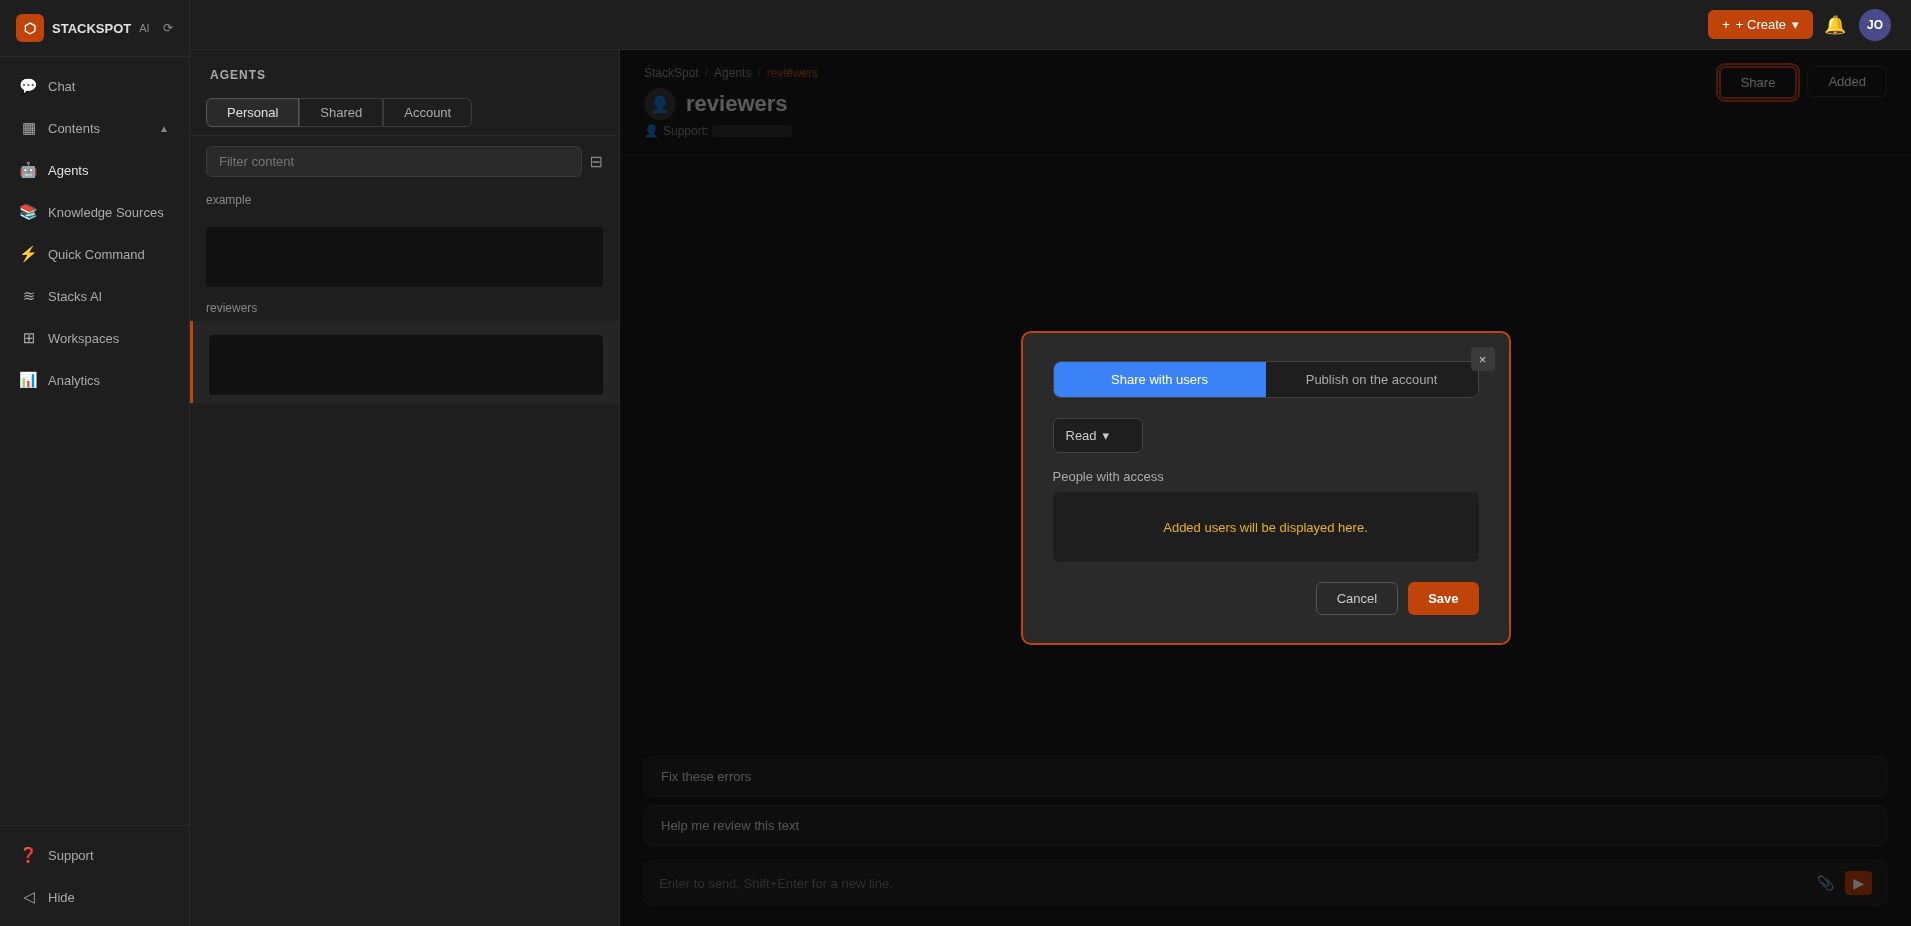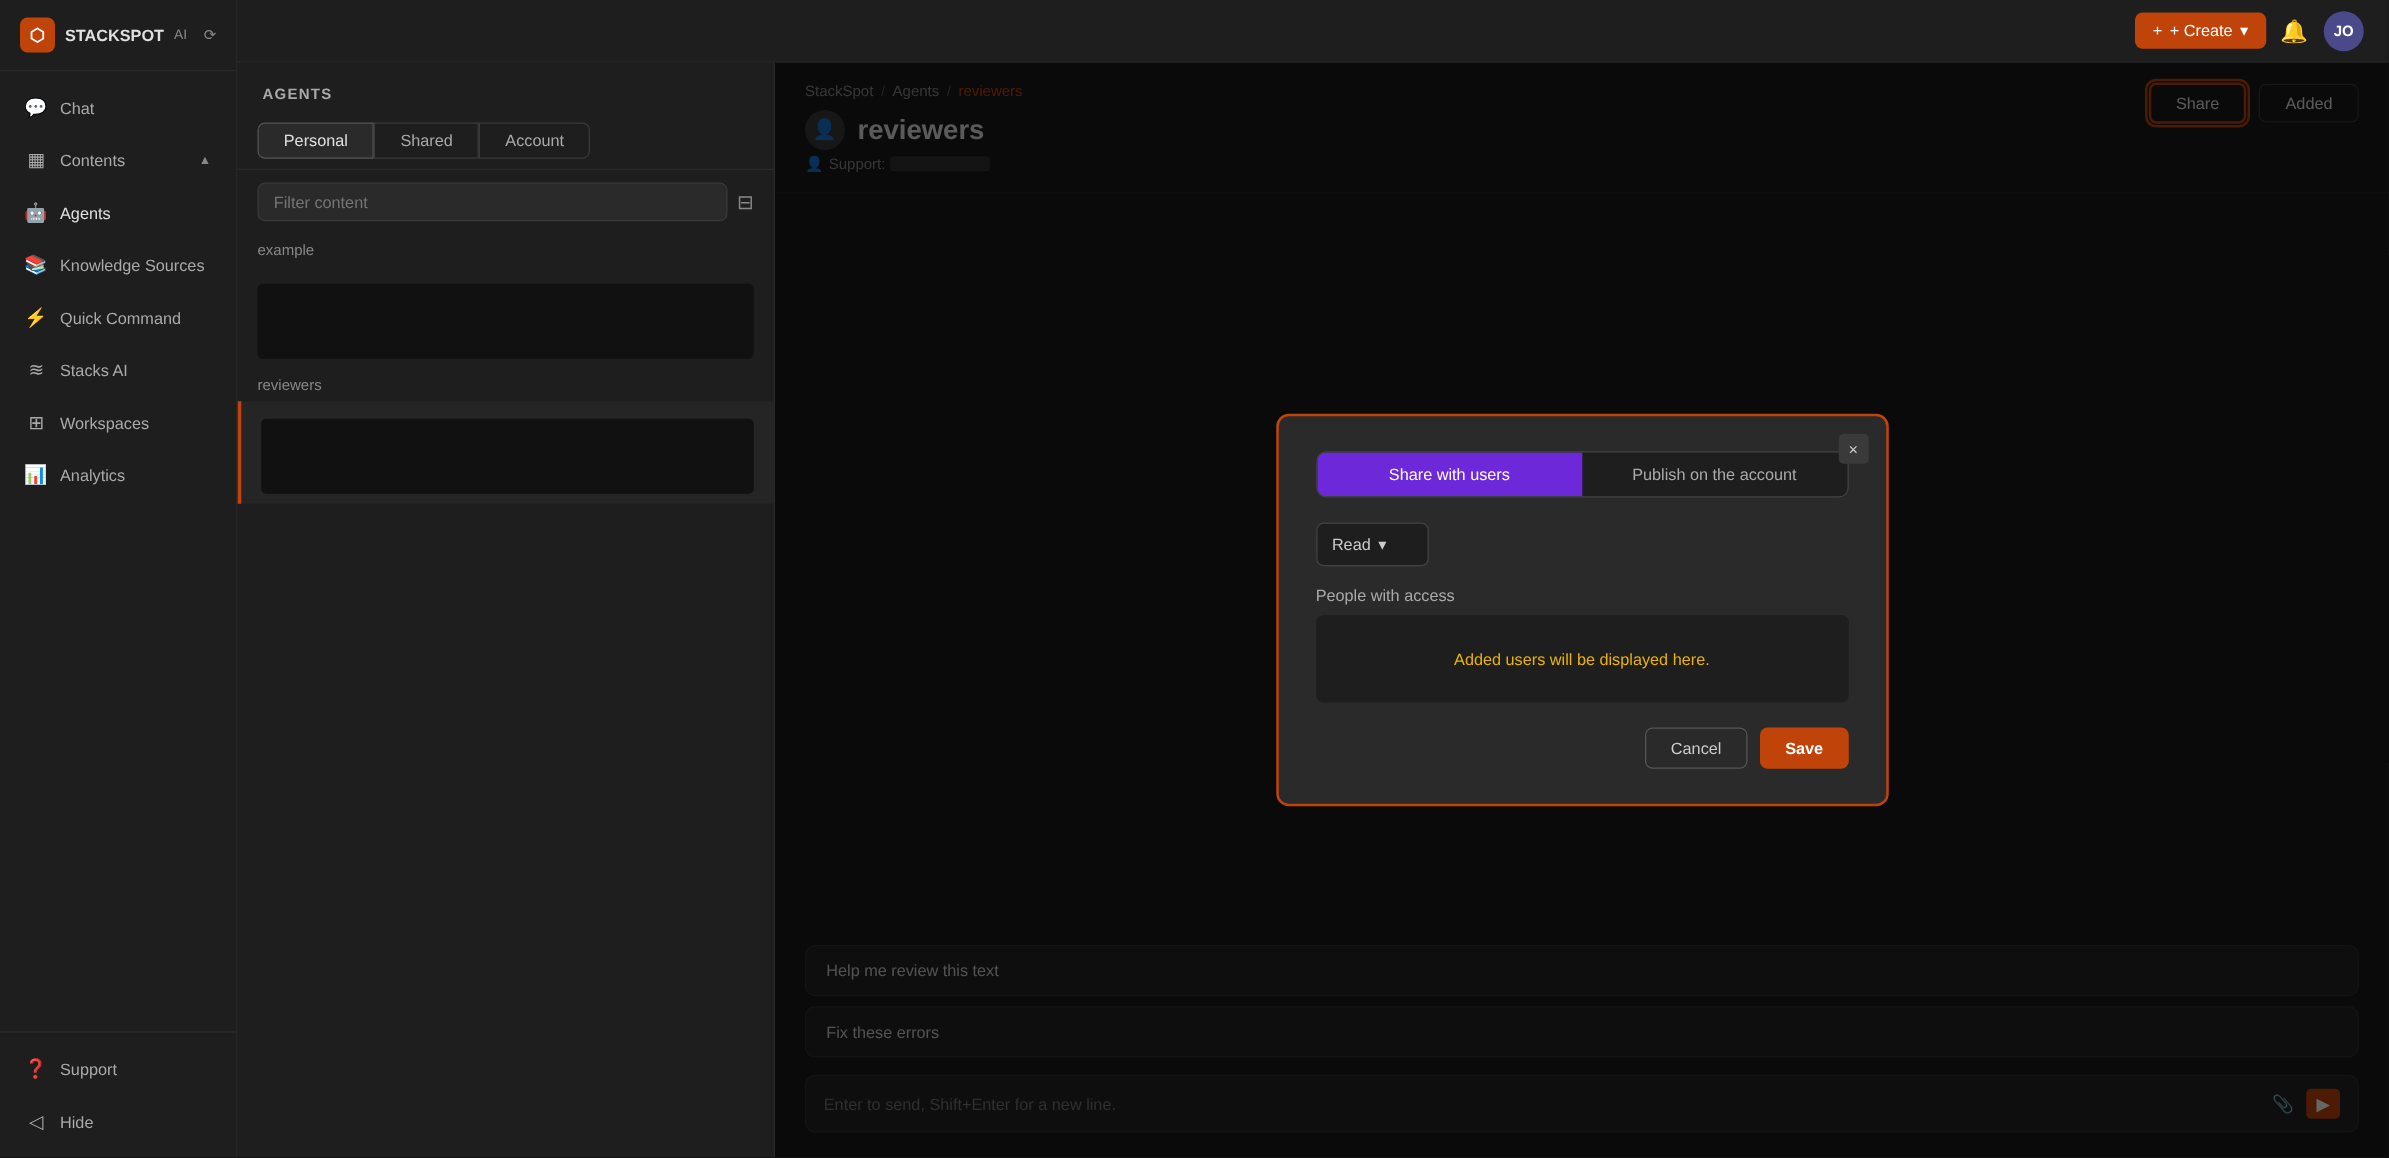--- a/index.html
+++ b/index.html
@@ -282,21 +282,21 @@
     .creator-bar {
       display: inline-block;
       width: 80px;
       height: 12px;
       background: #333;
       border-radius: 3px;
     }
     .header-actions {
       display: flex;
       gap: 10px;
-      align-items: center;
+      align-items: flex-start;
     }
     .share-btn {
       background: transparent;
       border: 2px solid #c0440a;
       color: #e0e0e0;
       border-radius: 6px;
       padding: 7px 20px;
       font-size: 13px;
       cursor: pointer;
       outline: 2px solid #c0440a;
@@ -434,21 +434,21 @@
       flex: 1;
       padding: 10px;
       background: #1e1e1e;
       border: none;
       color: #aaa;
       cursor: pointer;
       font-size: 13px;
       font-weight: 500;
     }
     .modal-tab.active {
-      background: #6d28d9;
+      background: #3b82f6;
       color: #fff;
     }
     .invite-row {
       display: flex;
       gap: 8px;
       margin-bottom: 16px;
     }
     .invite-input {
       flex: 1;
       background: #1e1e1e;
@@ -643,22 +643,22 @@
         </div>
         <div class="header-actions">
           <button class="share-btn">Share</button>
           <button class="fork-btn">Added</button>
         </div>
       </div>
 
 
       <div class="chat-area">
         <div class="suggested-prompts">
+          <div class="prompt-item">Fix these errors</div>
           <div class="prompt-item">Help me review this text</div>
-          <div class="prompt-item">Fix these errors</div>
         </div>
         <div class="chat-input-row">
           <input class="chat-input" type="text" placeholder="Enter to send, Shift+Enter for a new line." style="">
           <div class="chat-icons">
             <span style="cursor:pointer;">📎</span>
             <span style="cursor:pointer;background:#c0440a;border-radius:4px;padding:4px 8px;color:white;">▶</span>
           </div>
         </div>
       </div>
 

